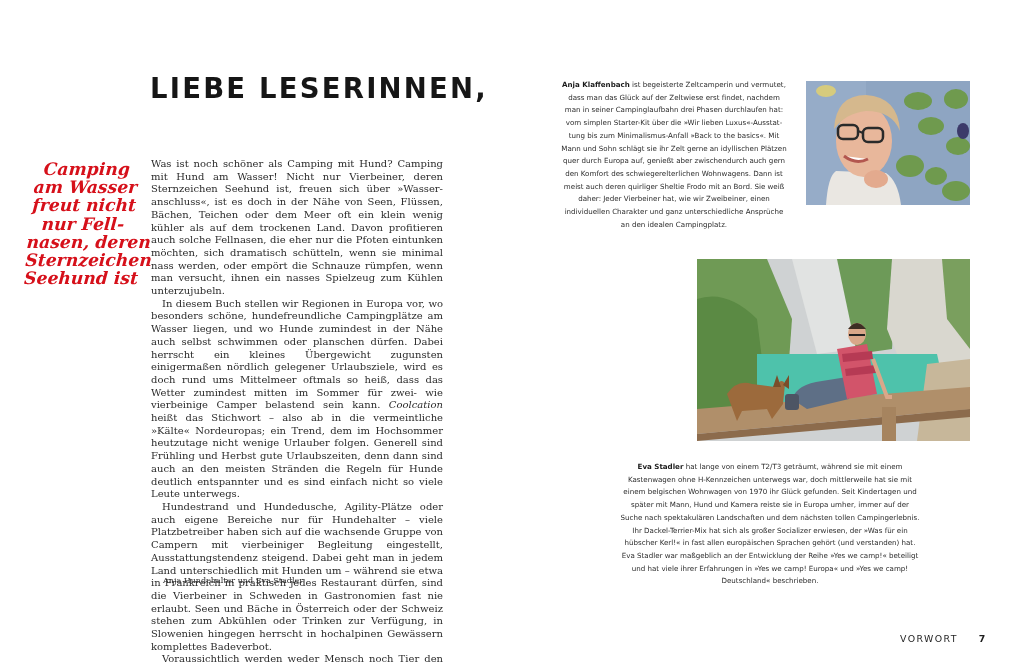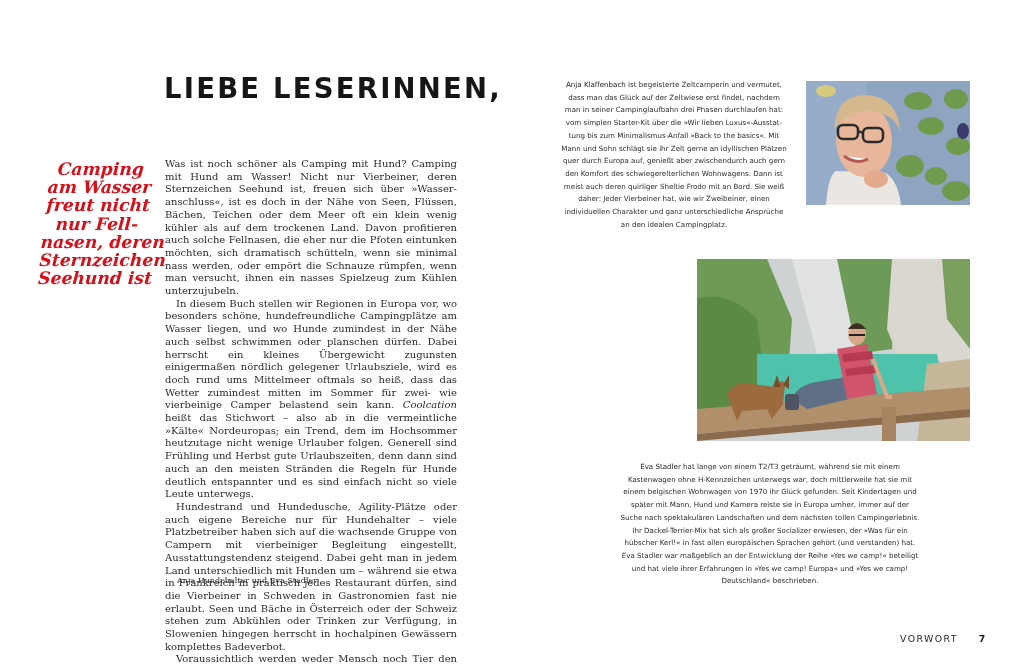--- a/index.html
+++ b/index.html
@@ -1,20 +1,20 @@
 <!DOCTYPE html>
 <html><head>
 <meta charset="utf-8">
 <style>
   * { margin: 0; padding: 0; box-sizing: border-box; }
   html, body { width: 1020px; height: 667px; background: #ffffff; overflow: hidden; }
   body { position: relative; font-family: "DejaVu Serif", serif; color: #2a2a2a; }
 
   .page { position: absolute; top: 0; height: 667px; }
-  .page-left { left: 16px; width: 510px; padding-left: 48px; }
+  .page-left { left: 2px; width: 510px; padding-left: 48px; }
   .page-right { left: 510px; width: 510px; }
 
   .headline {
     position: absolute; left: 148px; top: 74px;
     font-family: "DejaVu Sans", sans-serif; font-weight: 900;
     font-size: 27.5px; line-height: 28px; letter-spacing: 2.2px;
     color: #161616; text-transform: uppercase; white-space: nowrap;
   }
   .headline span { display: block; }
 
@@ -45,21 +45,21 @@
   .folio .label { letter-spacing: 1.4px; }
   .folio-left { left: 50px; margin-top: 41px; }
   .folio-left .label { margin-left: 18px; }
   .folio-right { left: 900px; text-align: center; }
   .folio-right .num { margin-left: 18px; }
 
   .bio {
     position: absolute; font-family: "DejaVu Sans", sans-serif;
     font-size: 7.1px; line-height: 12.7px; color: #2b2b2b; text-align: center;
   }
-  .bio strong { font-weight: normal; color: #1a1a1a; }
+  .bio strong { font-weight: bold; color: #1a1a1a; }
   .bio-anja { left: 560px; top: 79px; width: 228px; }
   .bio-eva { left: 620px; top: 461px; width: 300px; }
 
   .photo { position: absolute; overflow: hidden; }
   .photo-anja { left: 806px; top: 81px; width: 164px; height: 124px;
     background: linear-gradient(135deg, #8aa2c0 0%, #7d97b8 40%, #8fa7c4 100%); }
   .photo-eva { left: 697px; top: 259px; width: 273px; height: 182px;
     background: linear-gradient(180deg, #c9cdd0 0%, #b8bcbf 30%, #5fc7b3 55%, #49b09a 70%, #7a8b5a 100%); }
   .photo svg { display: block; width: 100%; height: 100%; }
 </style>

